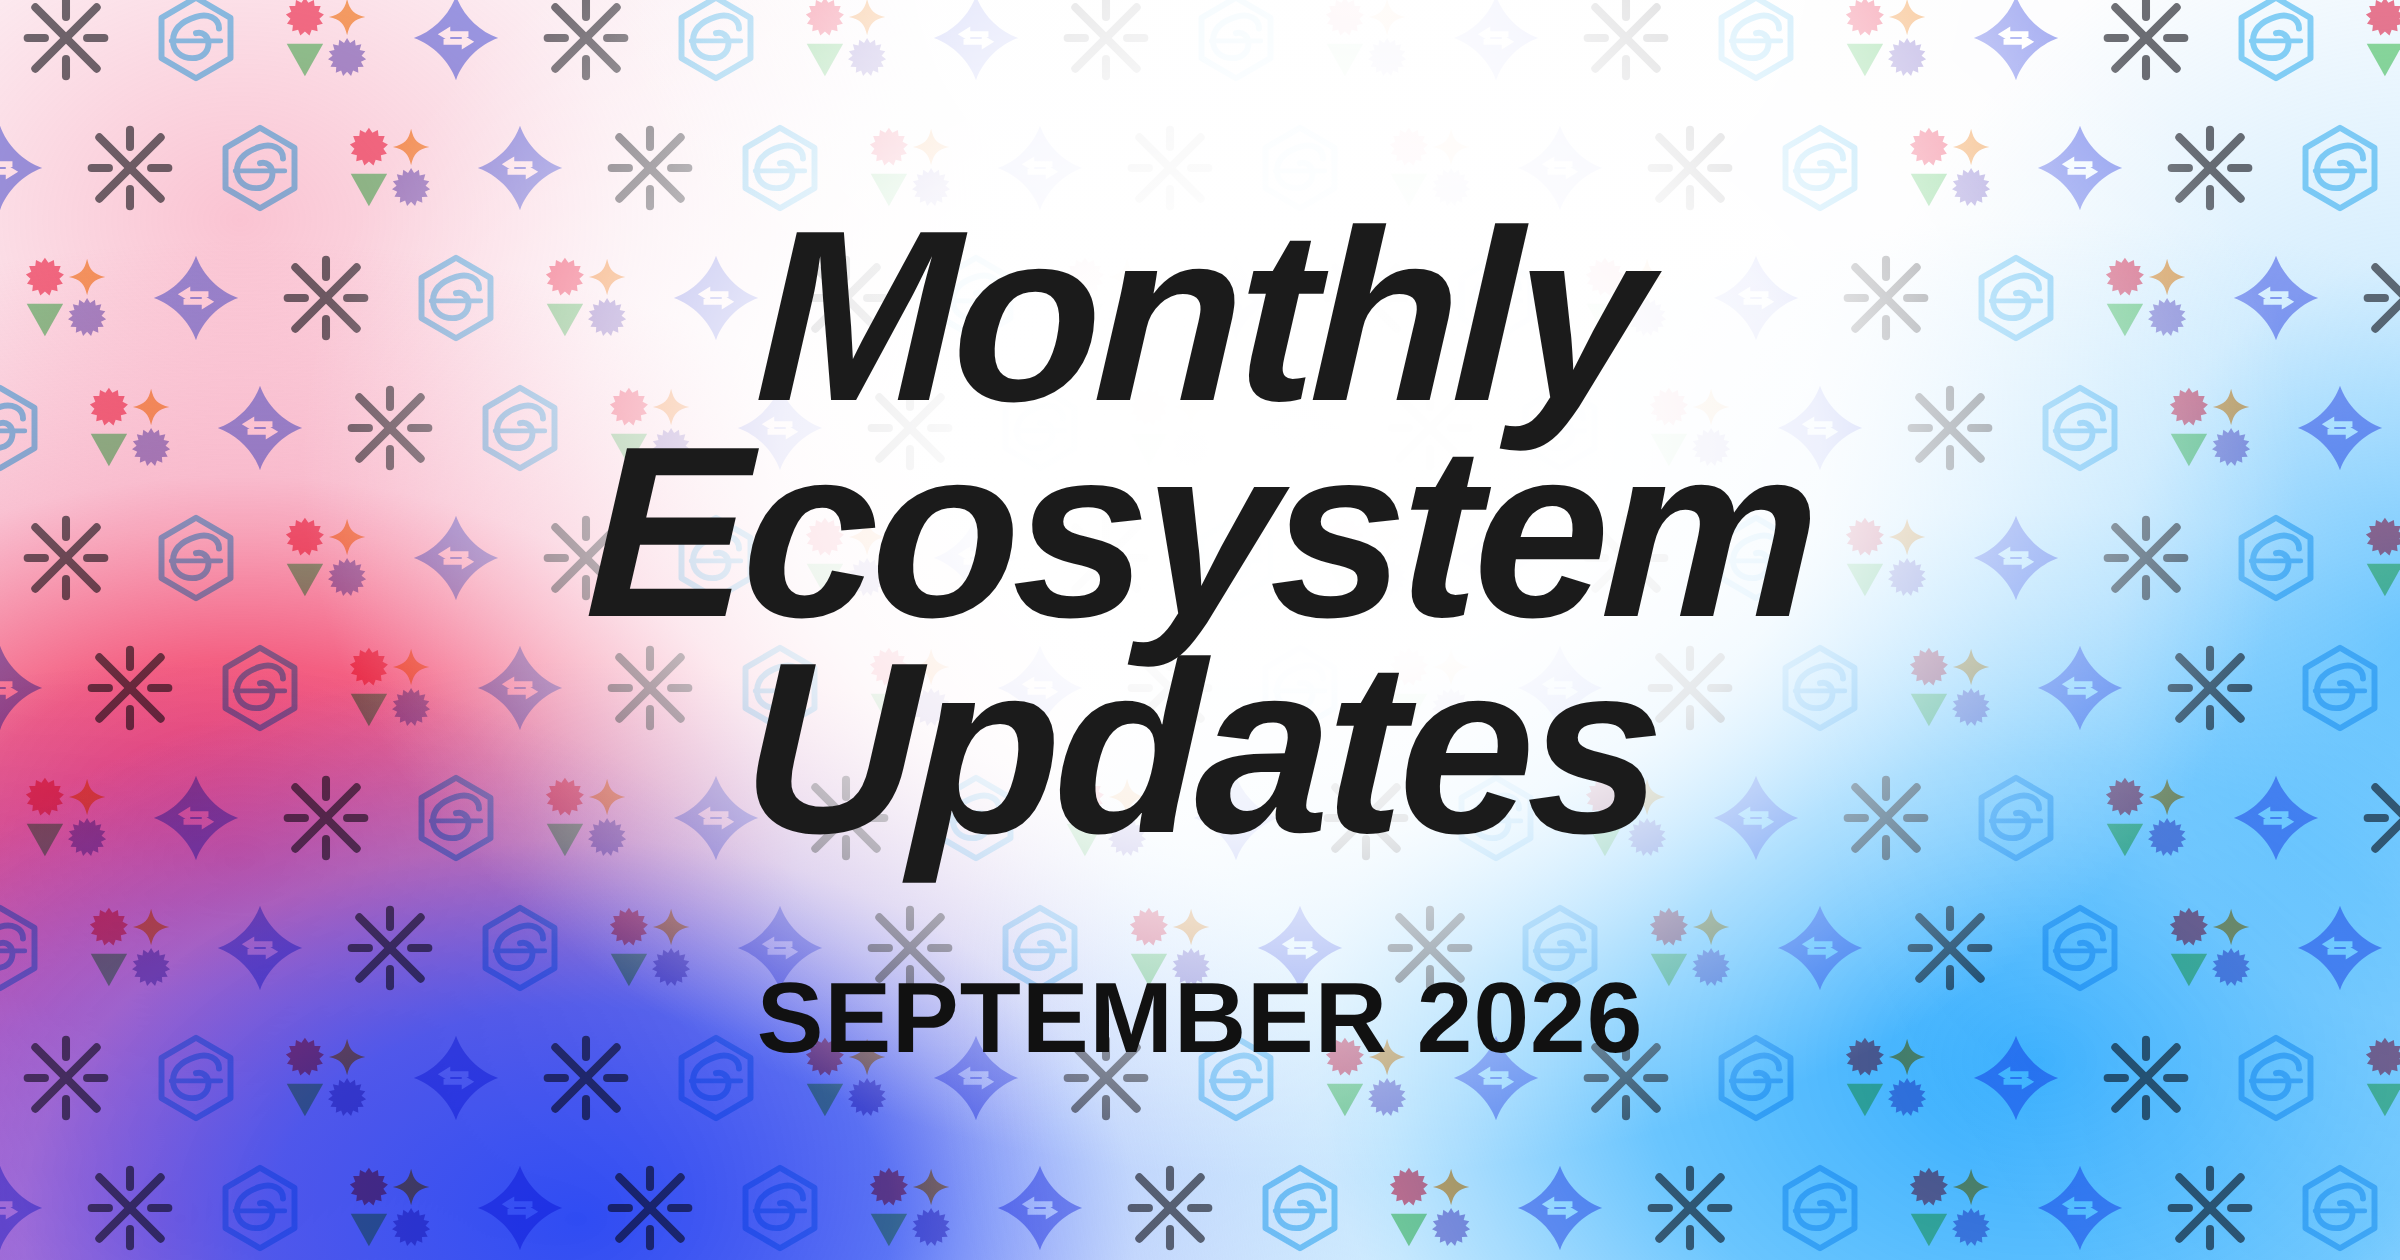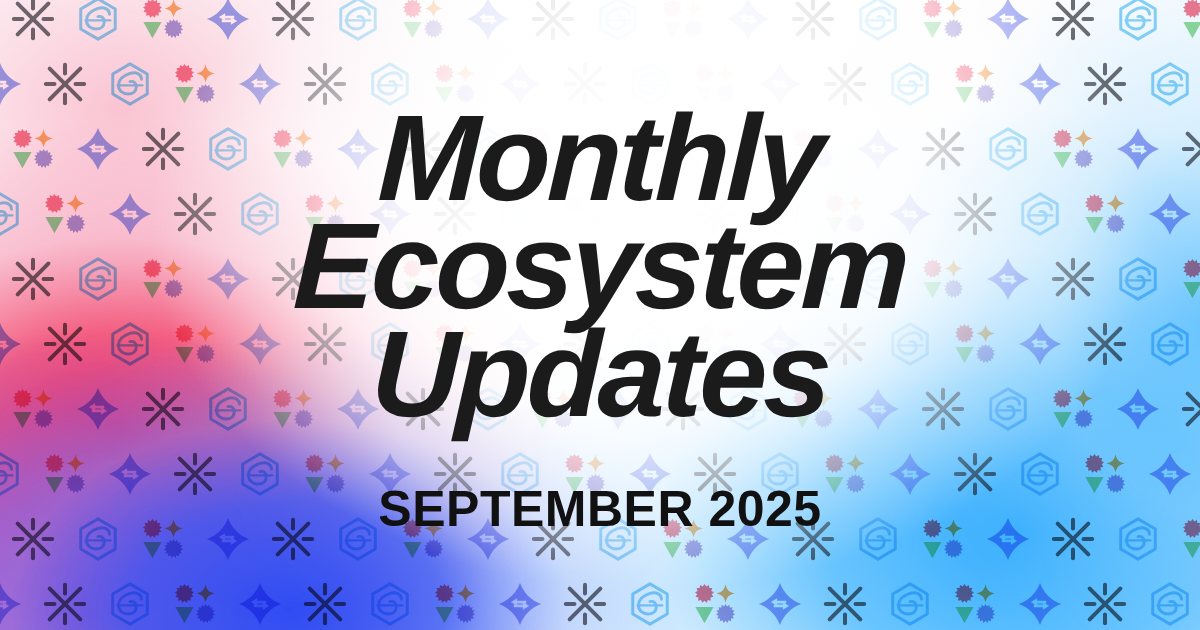--- a/index.html
+++ b/index.html
@@ -1826,16 +1826,16 @@
     <div id="glow-center"></div>
     <div id="glow-top"></div>
   </div>
 
   <div id="text-layer">
     <h1 id="headline">
       <span class="hl-line">Monthly</span>
       <span class="hl-line">Ecosystem</span>
       <span class="hl-line">Updates</span>
     </h1>
-    <div id="subtitle">SEPTEMBER 2025</div>
+    <div id="subtitle">SEPTEMBER 2026</div>
   </div>
 
 </div>
 
 </body></html>

